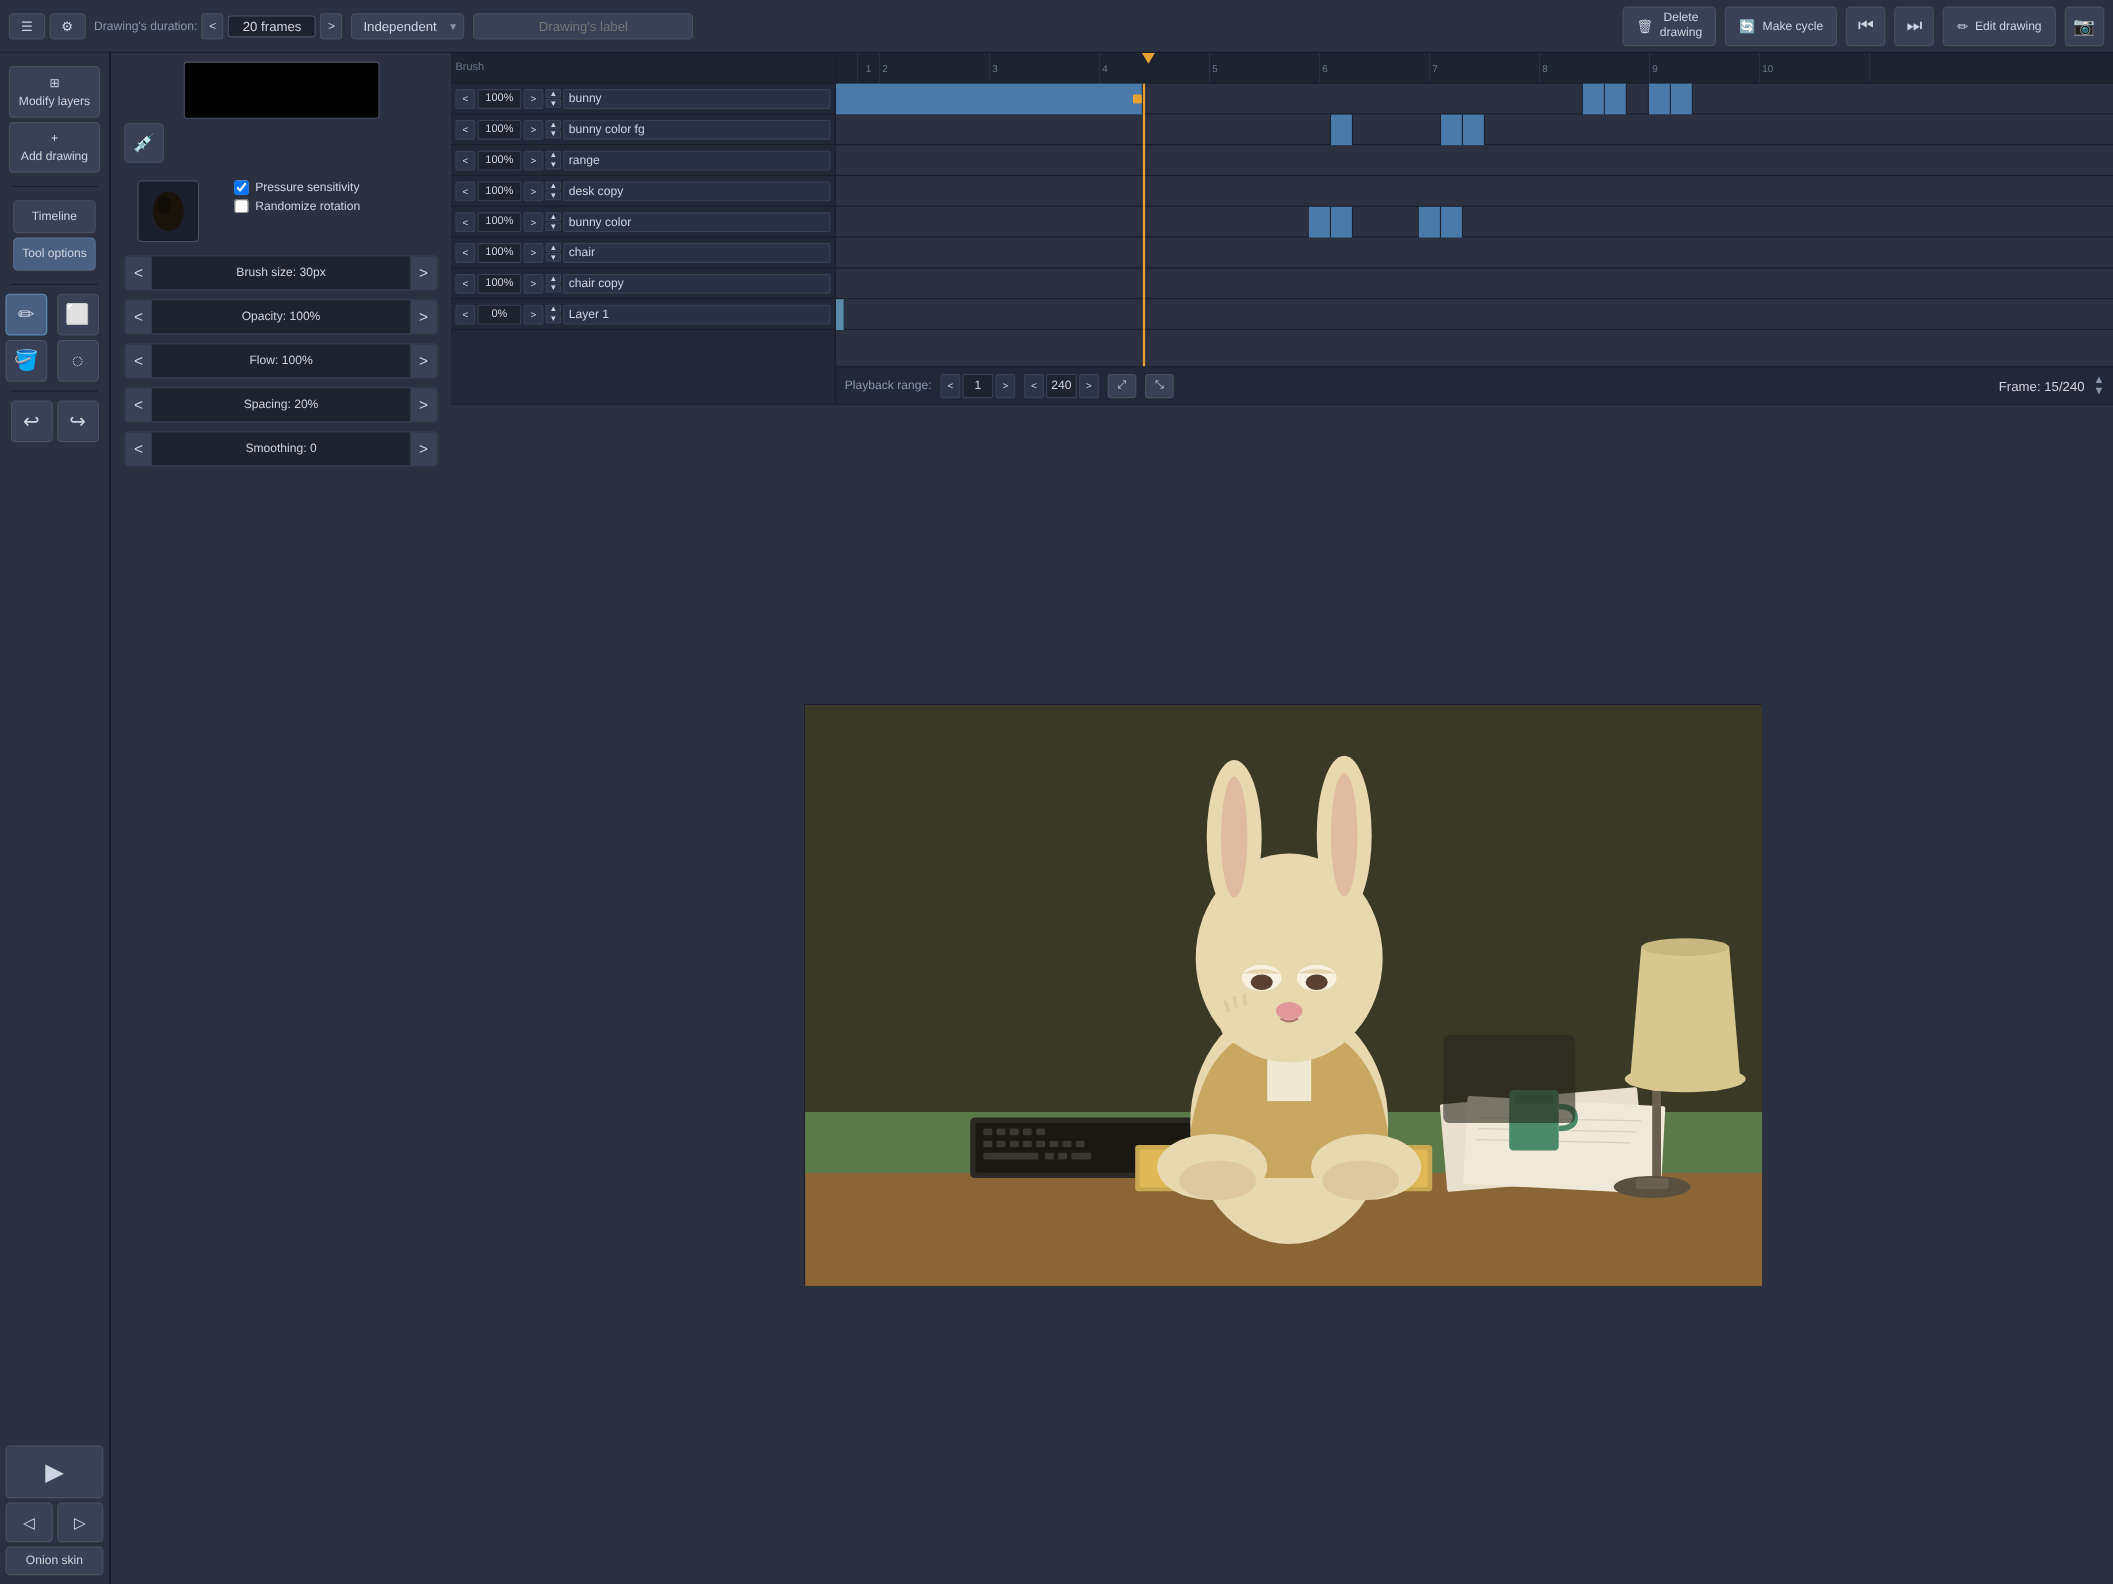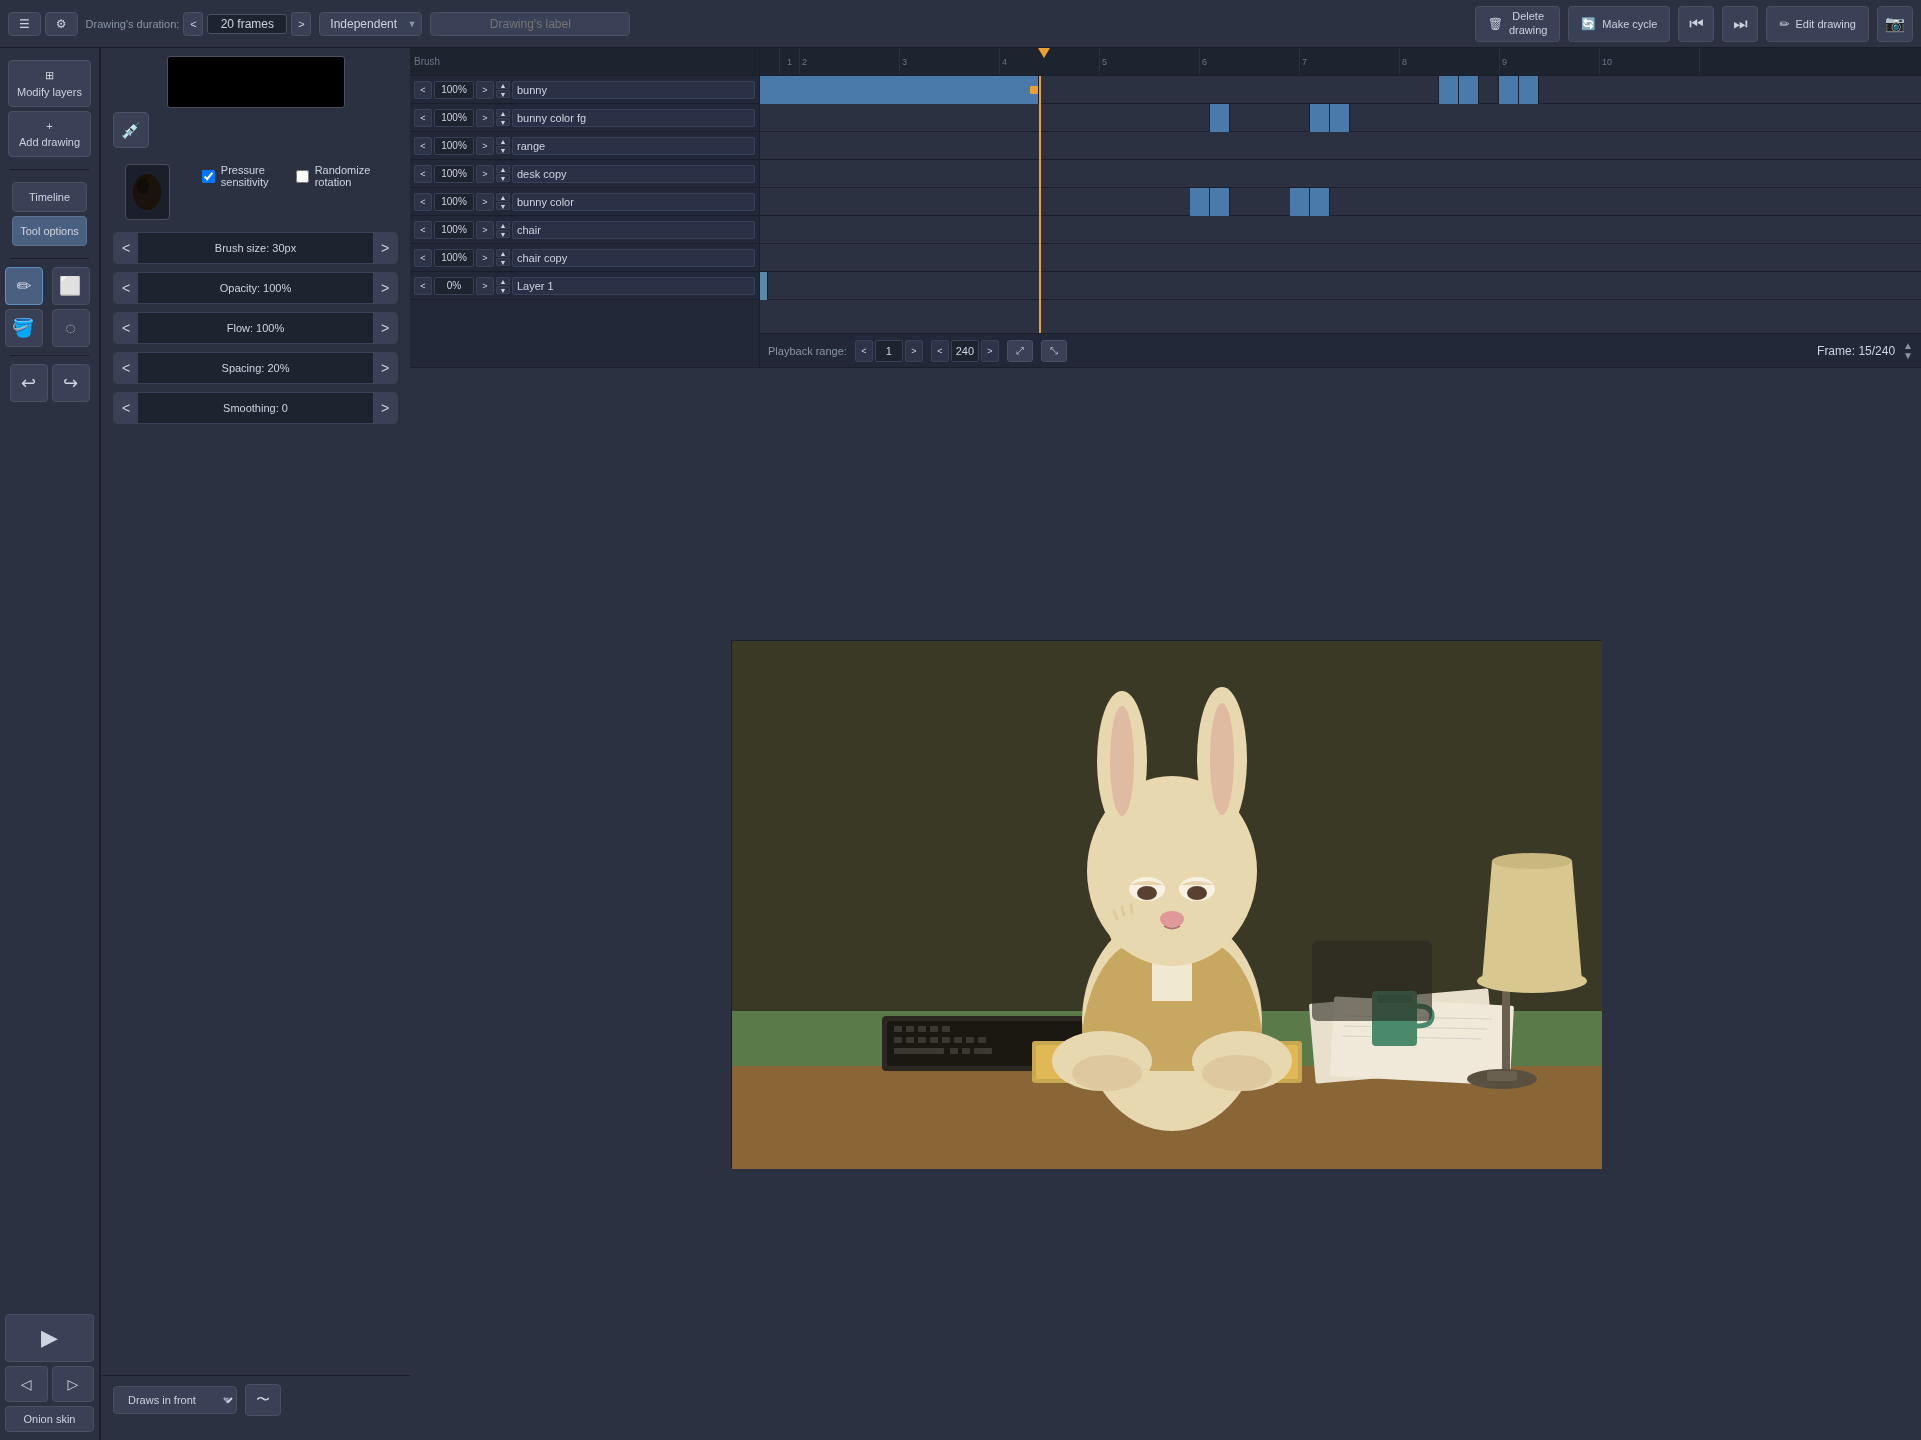--- a/index.html
+++ b/index.html
@@ -135,21 +135,21 @@
       background: #3a4055; border: 1px solid #4a5060; border-radius: 4px;
       color: #cdd3e0; width: 36px; height: 36px; cursor: pointer;
       display: flex; align-items: center; justify-content: center; font-size: 16px;
     }
     .brush-preview-box {
       background: #1a1f2b; border: 1px solid #4a5060; border-radius: 4px;
       width: 56px; height: 56px; display: flex; align-items: center; justify-content: center;
       margin: 4px 12px;
     }
     .brush-options-row {
-      display: flex; gap: 4px; padding: 4px 12px;
+      display: flex; flex-direction: column; gap: 4px; padding: 4px 12px;
     }
     .checkbox-row {
       display: flex; align-items: center; gap: 6px; font-size: 11px;
     }
     .slider-row {
       display: flex; align-items: center; height: 32px;
       background: #1e2330; border: 1px solid #3a4055; border-radius: 4px;
       margin: 4px 12px;
     }
     .slider-dec {
@@ -397,31 +397,20 @@
           <button class="slider-inc">&gt;</button>
         </div>
 
         <div class="slider-row">
           <button class="slider-dec">&lt;</button>
           <span class="slider-label">Smoothing: 0</span>
           <button class="slider-inc">&gt;</button>
         </div>
         <div style="flex:1;"></div>
 
-        <div class="draws-in-front-row" style="margin-top: auto; margin-bottom: 16px;">
-          <div class="dropdown-wrap">
-            <select class="dif-dropdown">
-              <option>Draws in front</option>
-              <option>Draws behind</option>
-            </select>
-          </div>
-          <button class="wave-btn">
-            <span>〜</span>
-          </button>
-        </div>
       </div>
 
       <div style="flex:1; display:flex; flex-direction:column; overflow:hidden;">
 
         <div id="timeline-area" style="height:320px;">
 
           <div style="display:flex; flex:1;">
 
             <div class="layer-controls-wrap">
 

